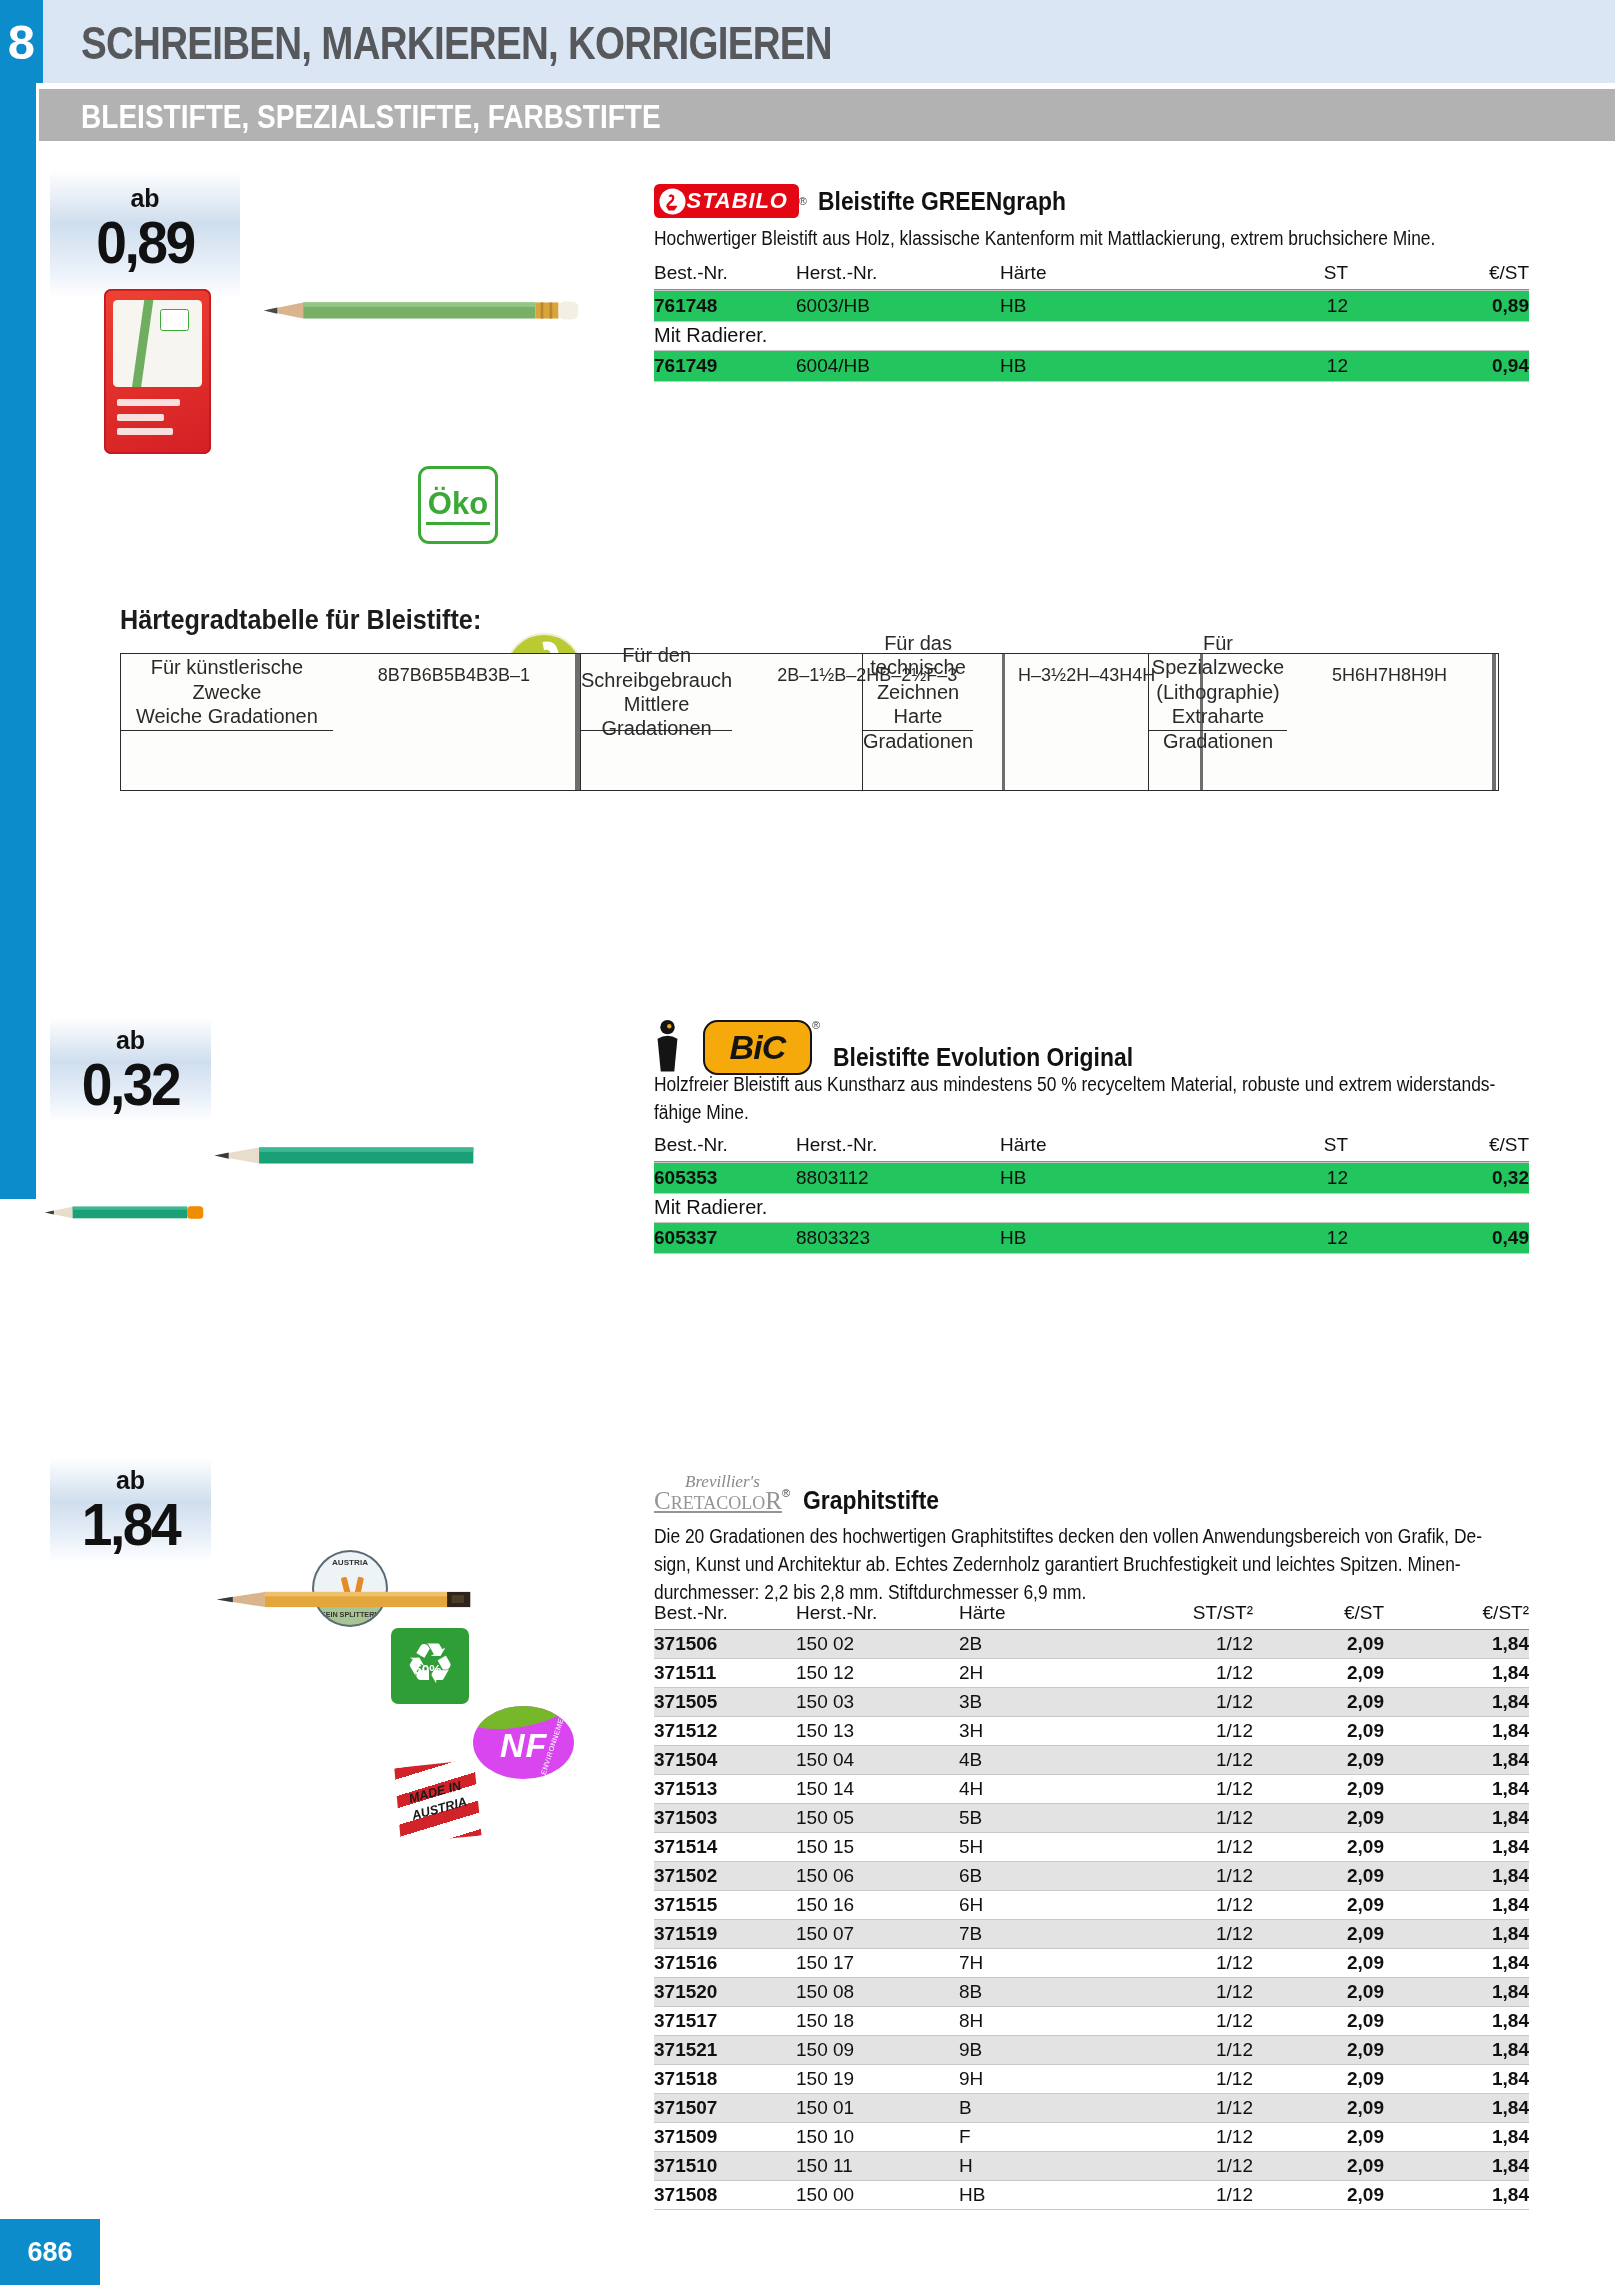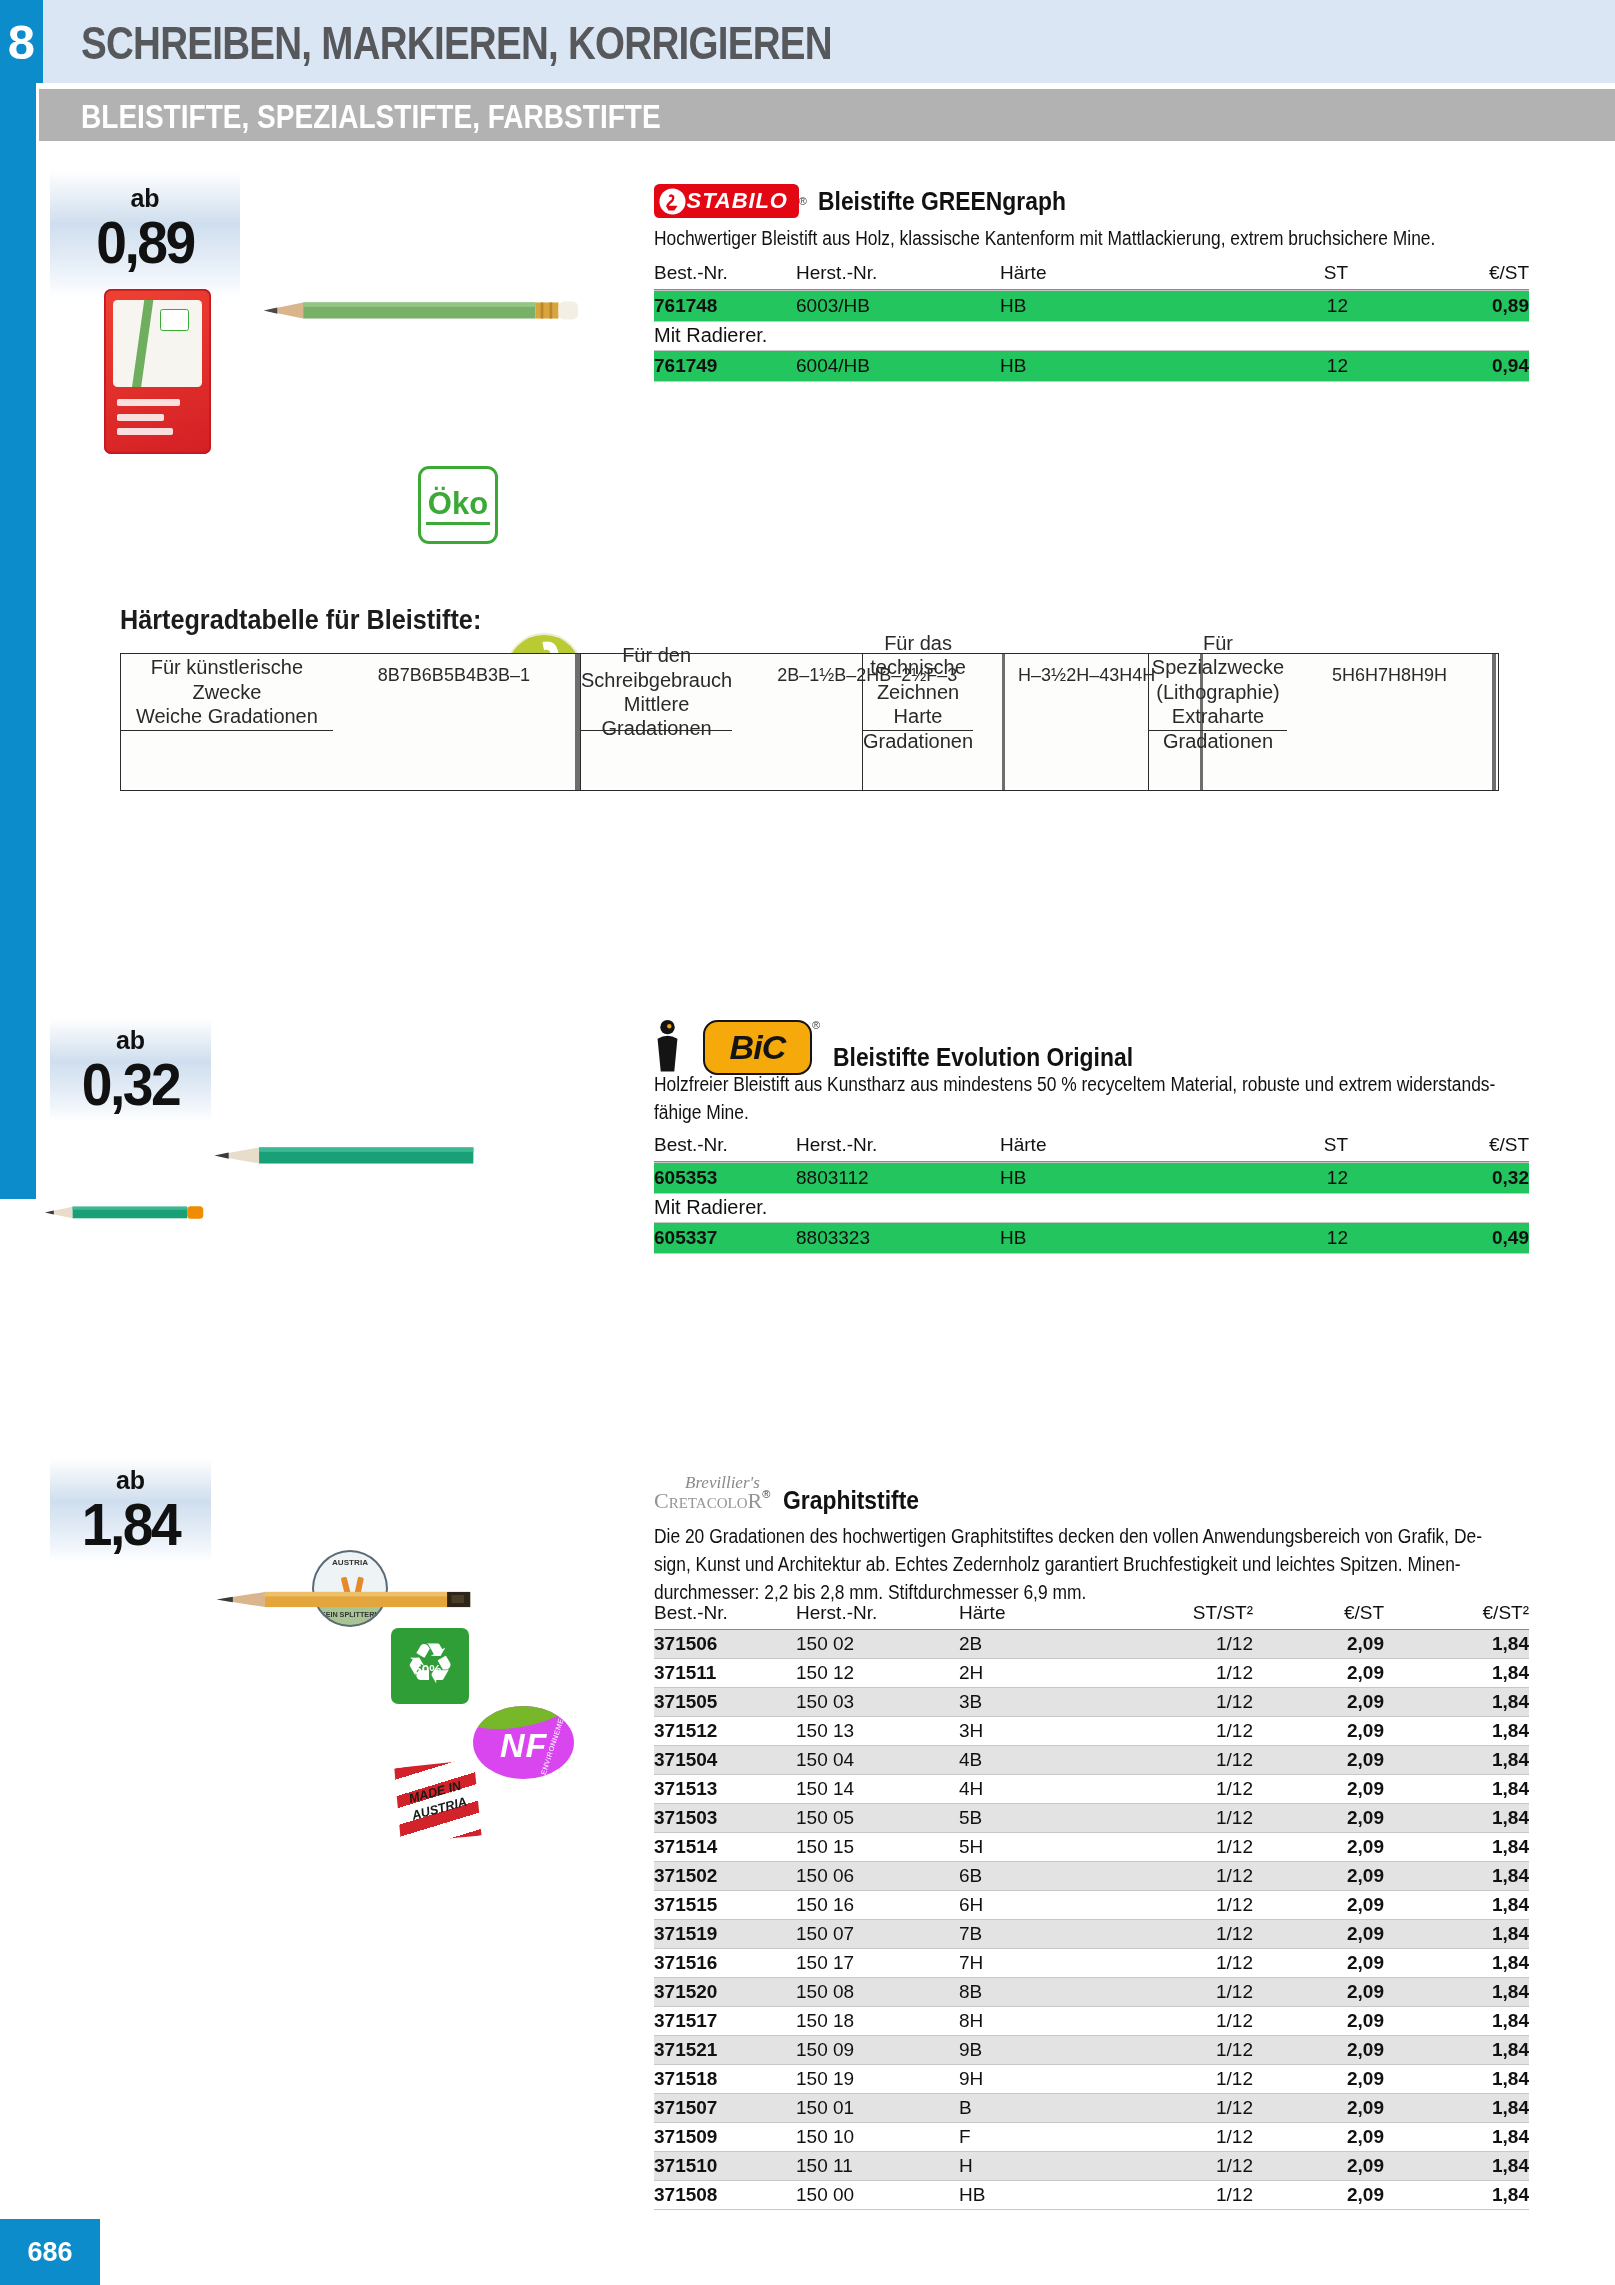--- a/index.html
+++ b/index.html
@@ -69,22 +69,22 @@
   .stabilo-word{color:#fff;font-size:22px;font-weight:bold;font-style:italic;letter-spacing:0.9px;}
   .reg{font-size:11px;vertical-align:top;color:#444;}
   .logo-row{display:flex;align-items:center;}
 
   .bic-box{width:105px;height:51px;background:#f5a90a;border:2.7px solid #141414;border-radius:14.5px;
     display:flex;align-items:center;justify-content:center;}
   .bic-word{font-size:34px;font-weight:bold;font-style:italic;color:#141414;letter-spacing:-0.9px;}
 
   .cc-script{font-family:"Liberation Serif",serif;font-style:italic;font-size:17px;color:#8a8a8a;
     position:absolute;top:-14.5px;left:31px;}
-  .cc-brand{font-family:"Liberation Serif",serif;font-size:22px;color:#949494;letter-spacing:0px;
-    font-variant:small-caps;}
+  .cc-brand{font-family:"Liberation Serif",serif;font-size:25px;color:#949494;letter-spacing:0px;
+    font-variant:small-caps;text-decoration:underline;}
 
   .oko-badge{border:3.6px solid #3aa935;border-radius:11px;background:#fff;display:flex;
     align-items:center;justify-content:center;box-sizing:border-box;}
   .oko-text{color:#3aa935;font-size:31px;font-weight:bold;border-bottom:3.6px solid #3aa935;
     line-height:36px;padding:0 1.8px;}
   .swan-badge{border-radius:50%;background:#b9ca33;position:relative;overflow:hidden;
     border:2.7px solid #e9efcf;box-sizing:border-box;}
   .swan-pill{position:absolute;right:7.2px;bottom:14.5px;width:23.5px;height:8.1px;background:#d2232a;
     transform:rotate(14deg);border-radius:1.8px;}
 

